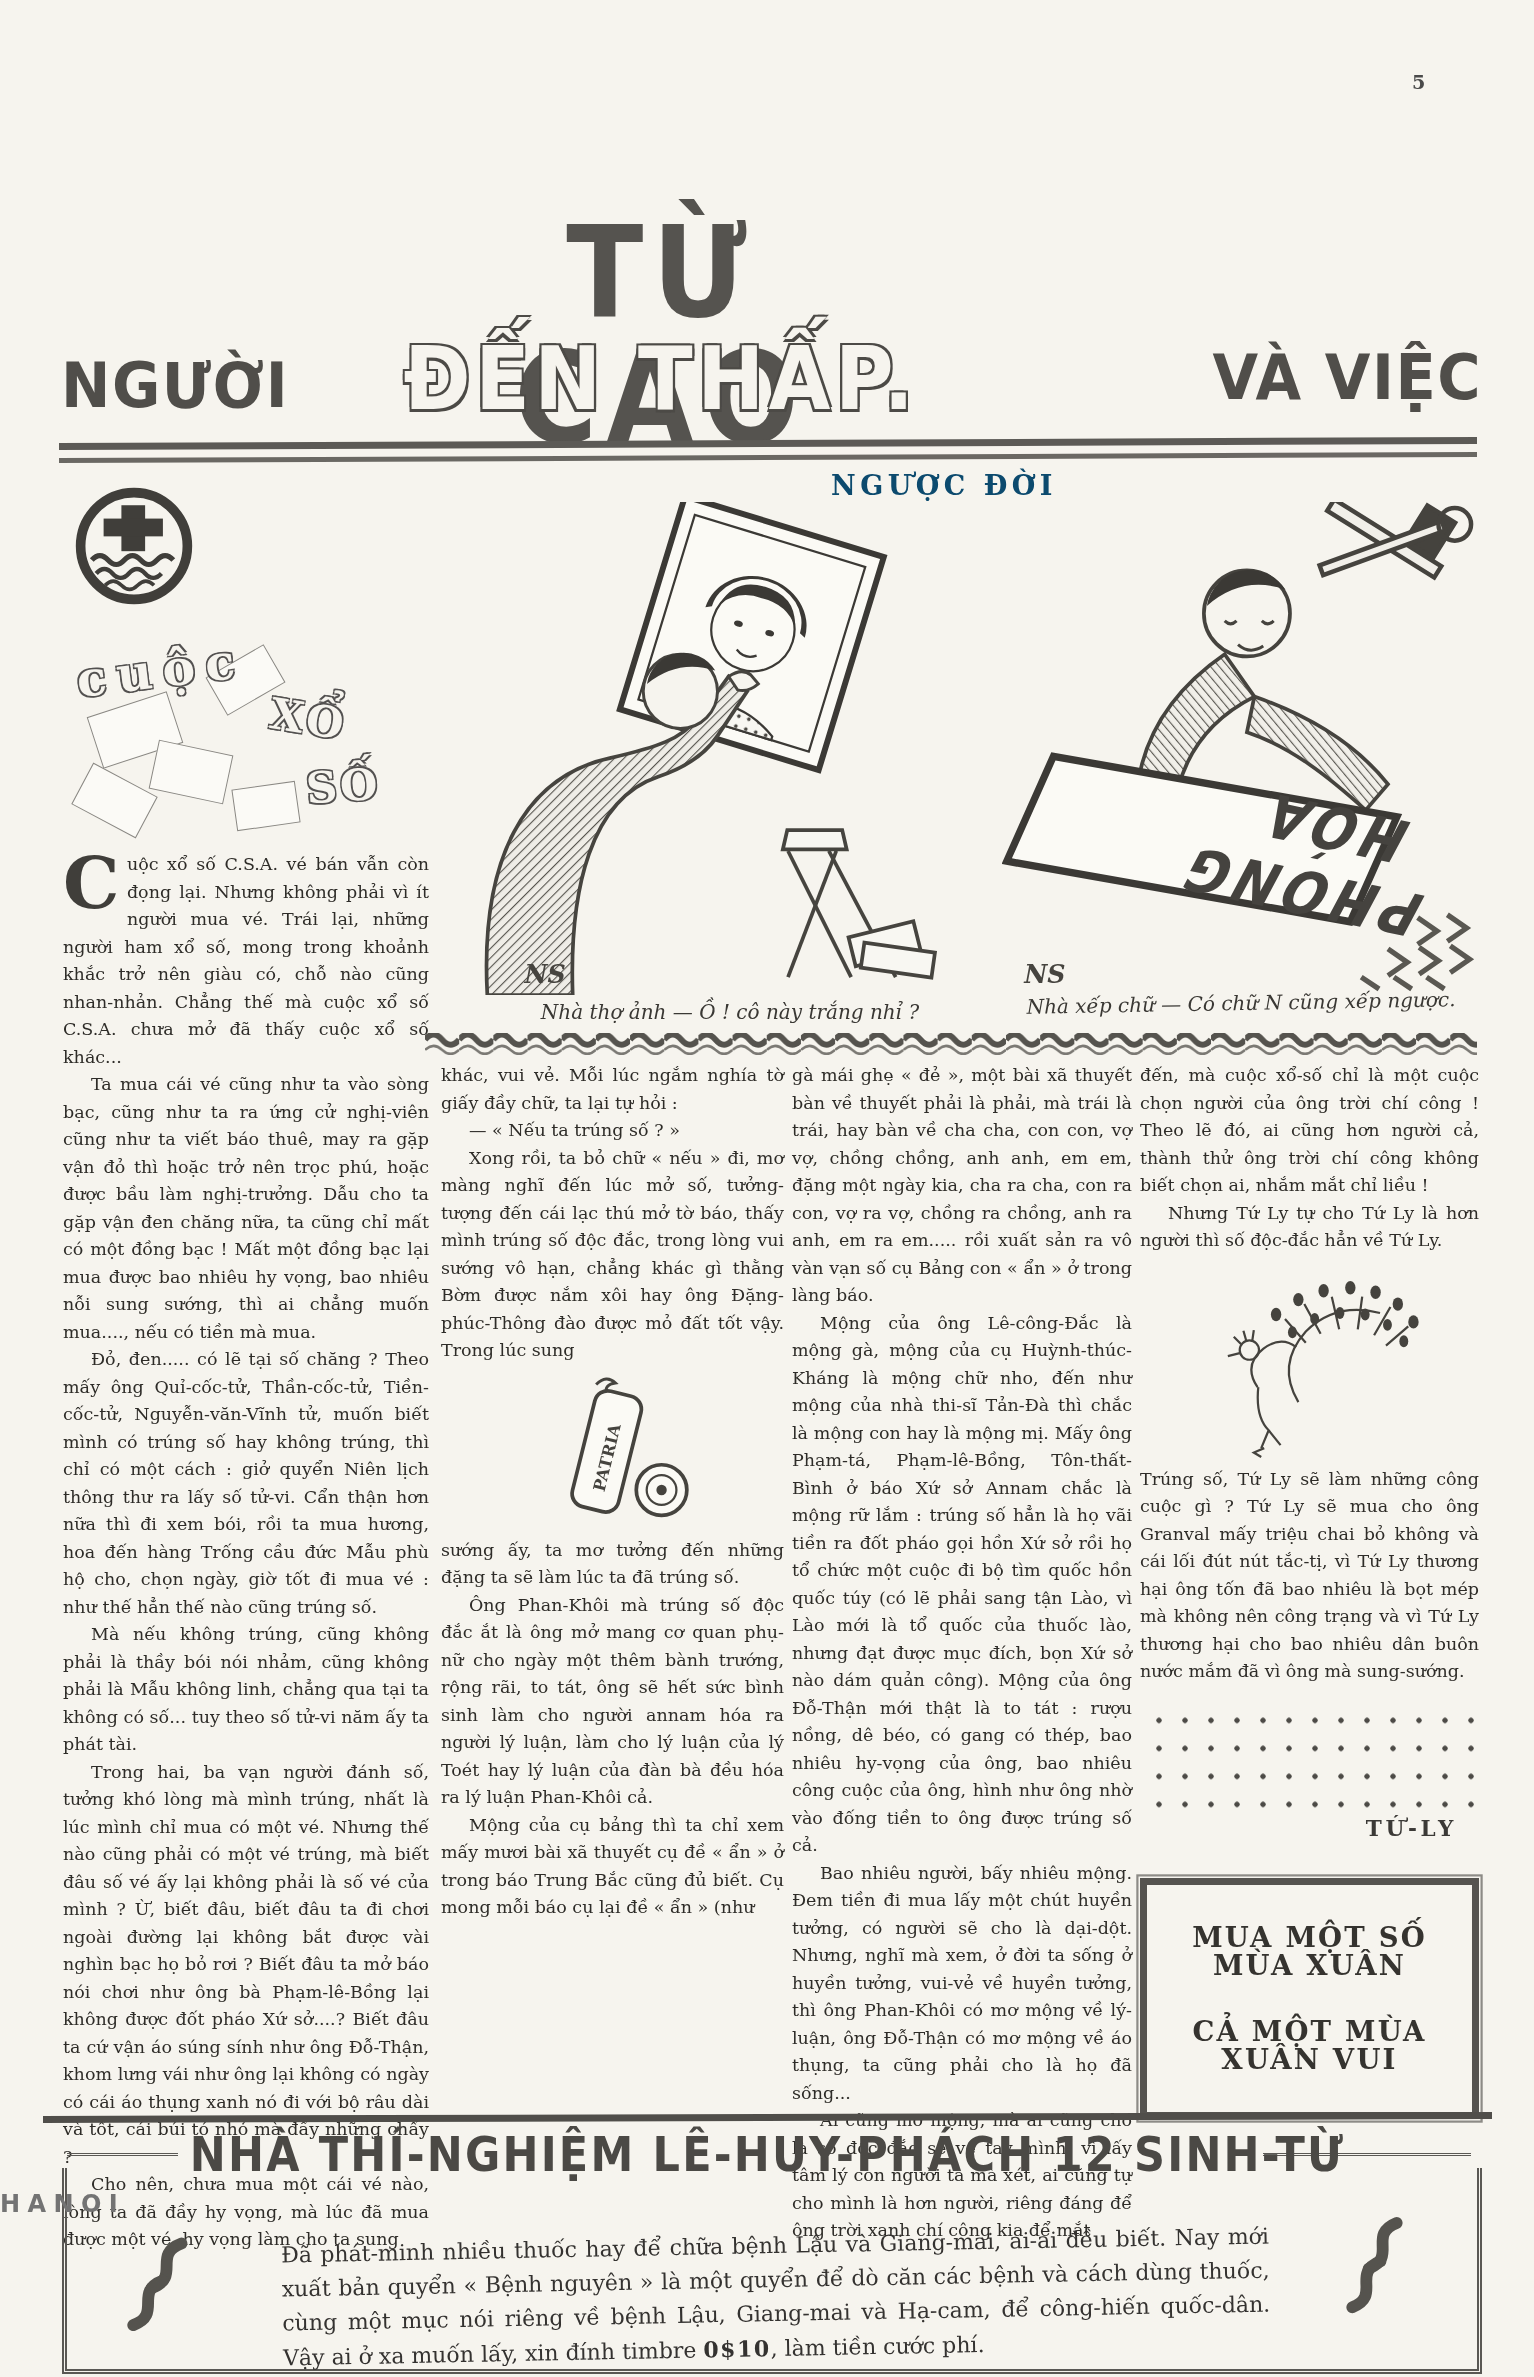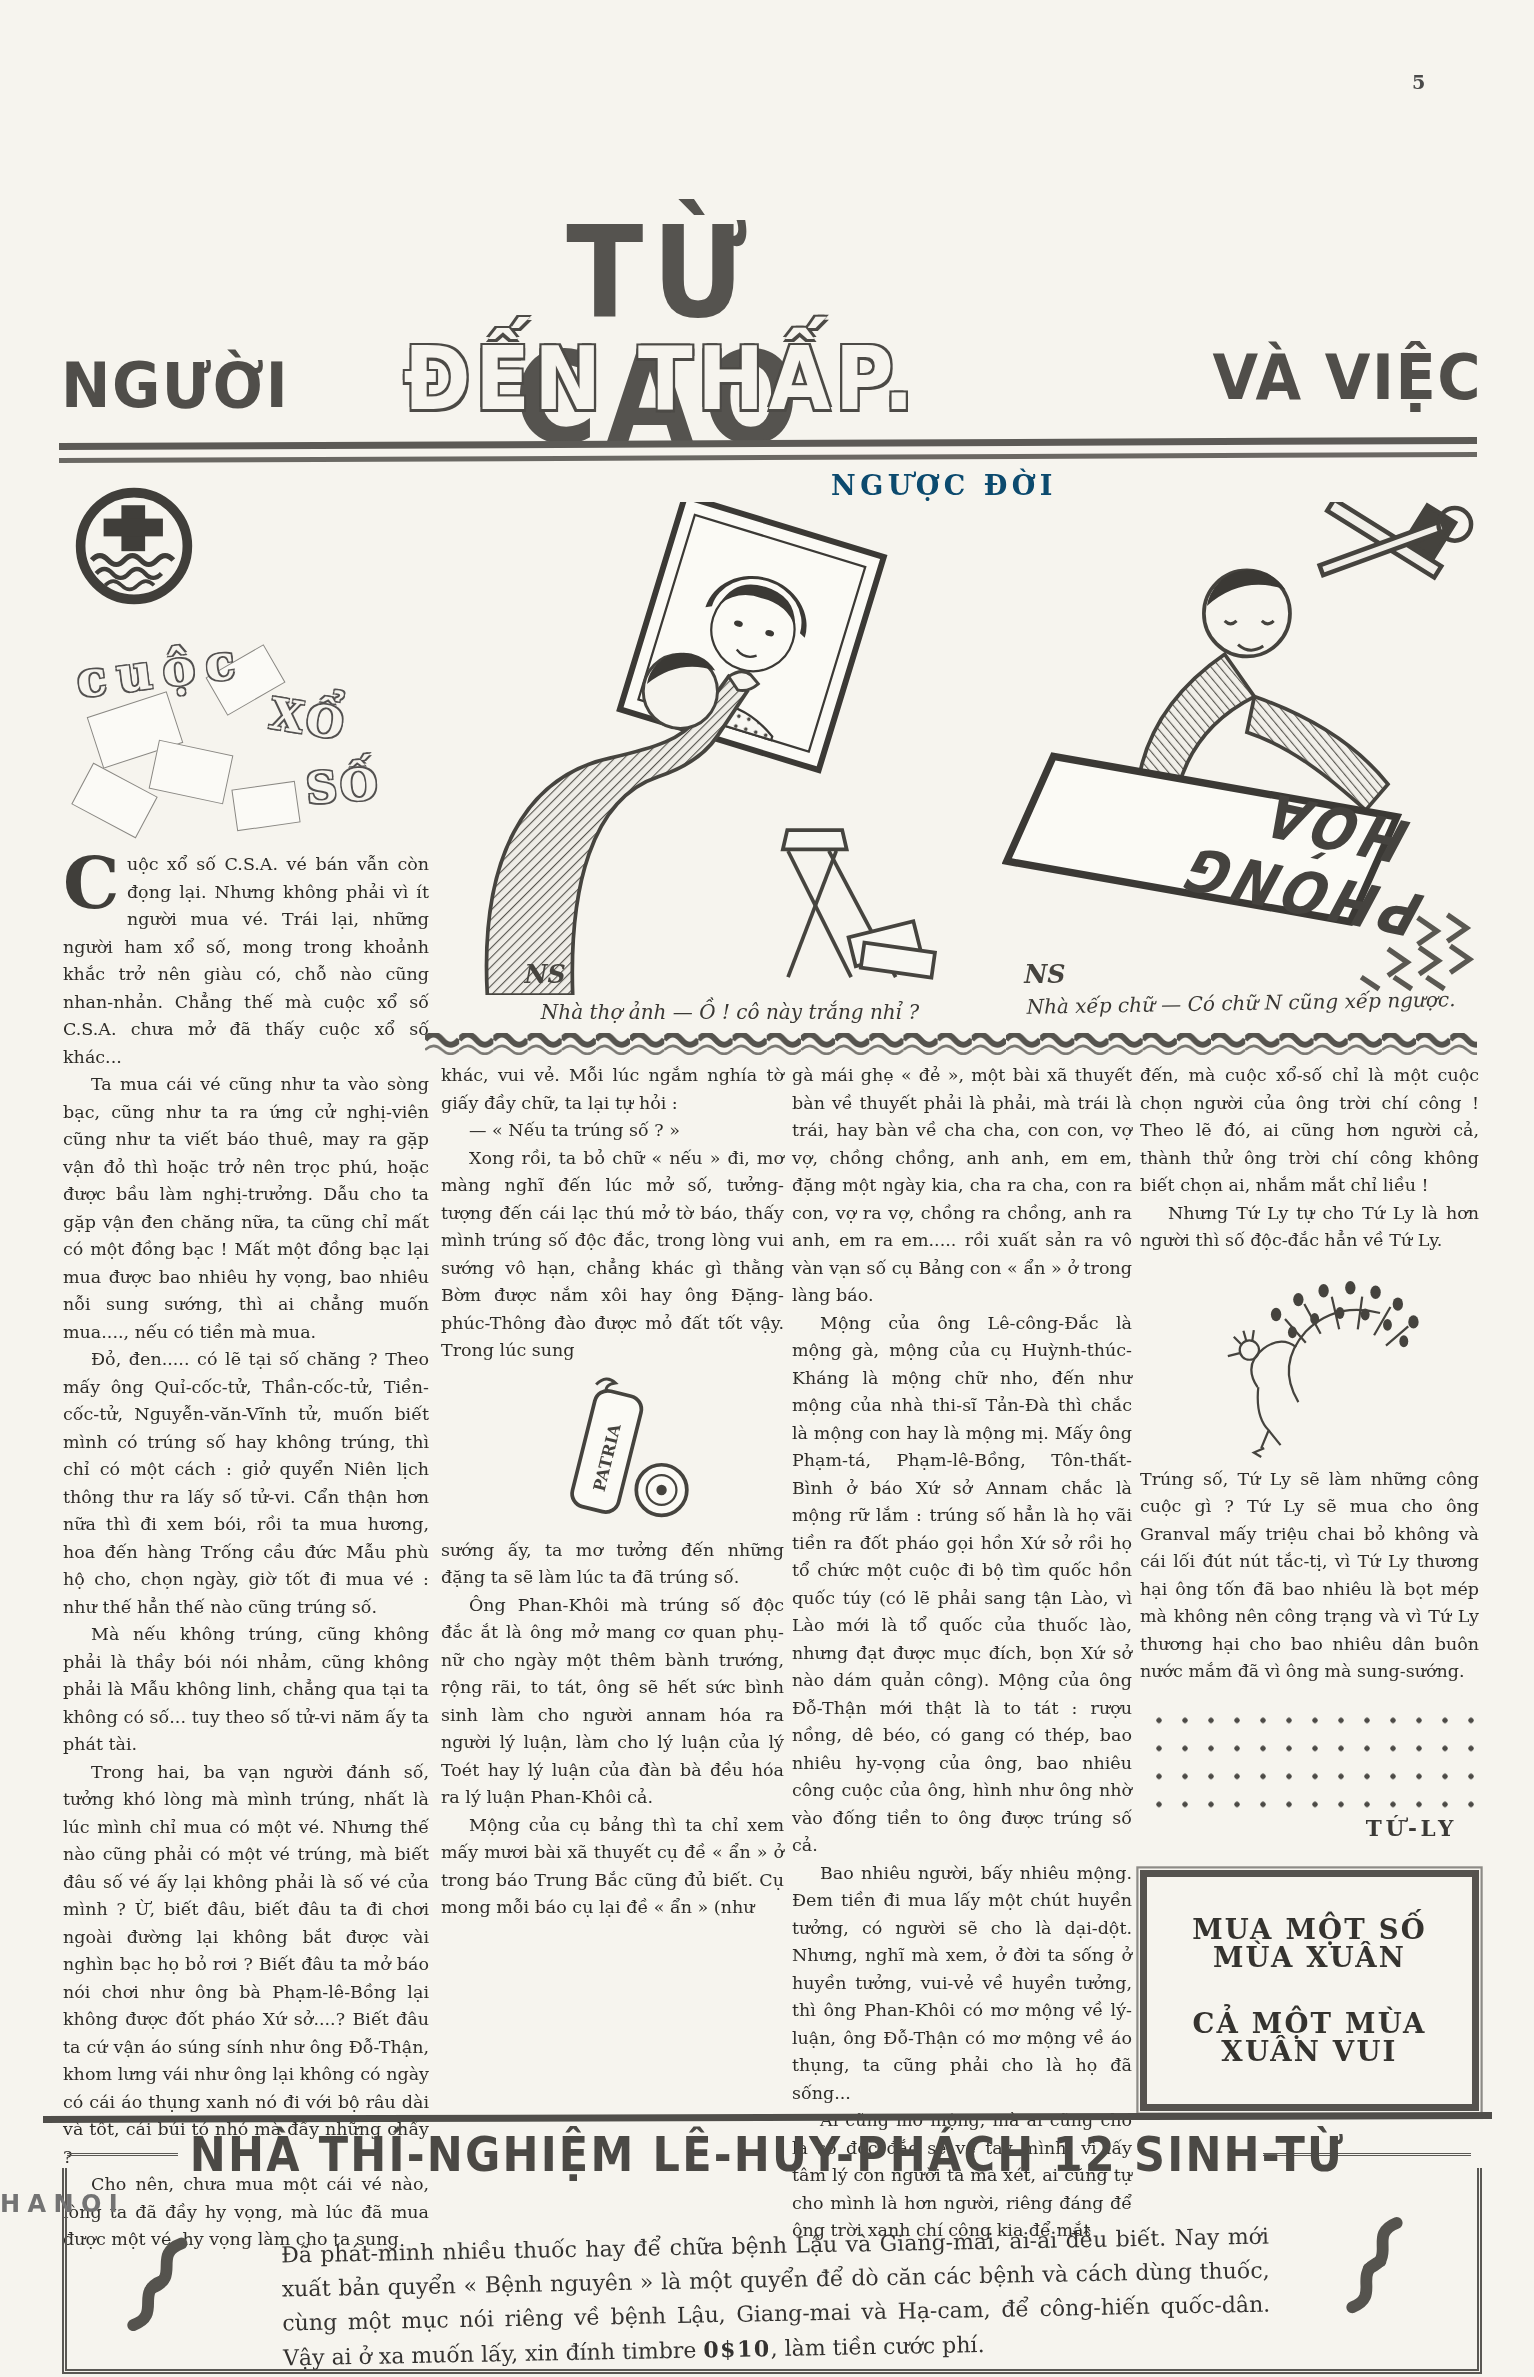--- a/index.html
+++ b/index.html
@@ -44,21 +44,21 @@
   .col{position:absolute;text-align:justify;font-size:17.5px;line-height:27.5px;color:#2e2c28;}
   .col p{margin:0;text-indent:28px;}
   .col p.noind{text-indent:0;}
   .dropcap{float:left;font-size:71px;line-height:55px;padding:4.5px 7.4px 0 0;font-weight:bold;color:#403e3a;}
   .inline-ill{display:block;margin:6px auto;}
   .dots{height:113px;margin:13.4px 0 0 0;
     background-image:radial-gradient(circle,#4c4a46 2.4px,rgba(0,0,0,0) 3px);
     background-size:26px 28px;background-position:6px 7.4px;background-repeat:repeat;}
   .sig{text-align:right;font-weight:bold;font-size:21.5px;letter-spacing:3.7px;color:#3b3936;
     padding-right:22px;margin-top:3px;}
-  .promo{margin-top:28px;border:7.4px solid #55534f;box-shadow:0 0 0 1.5px #f6f4ee,0 0 0 3.7px #8d8b86;
+  .promo{margin-top:36px;border:7.4px solid #55534f;box-shadow:0 0 0 1.5px #f6f4ee,0 0 0 3.7px #8d8b86;
     padding:39px 6px;text-align:center;}
   .promo div{font-weight:bold;font-size:27.5px;letter-spacing:2.2px;color:#35332f;}
   .promo div + div{margin-top:39px;}
   
   .ad-toprule{position:absolute;left:43px;top:2114px;width:1449px;height:7.4px;background:#504e4a;transform:rotate(-0.15deg);}
   .ad-frame{position:absolute;left:62px;top:2168px;width:1410px;height:201px;
     border-left:5.2px double #5a5854;border-right:5.2px double #5a5854;border-bottom:5.2px double #5a5854;}
   .ad-title{position:absolute;left:0;top:2129px;width:1535px;text-align:center;
     font-family:"DejaVu Sans",sans-serif;font-weight:bold;font-size:43px;letter-spacing:2.2px;color:#4b4945;
     transform:scaleY(1.1);}

